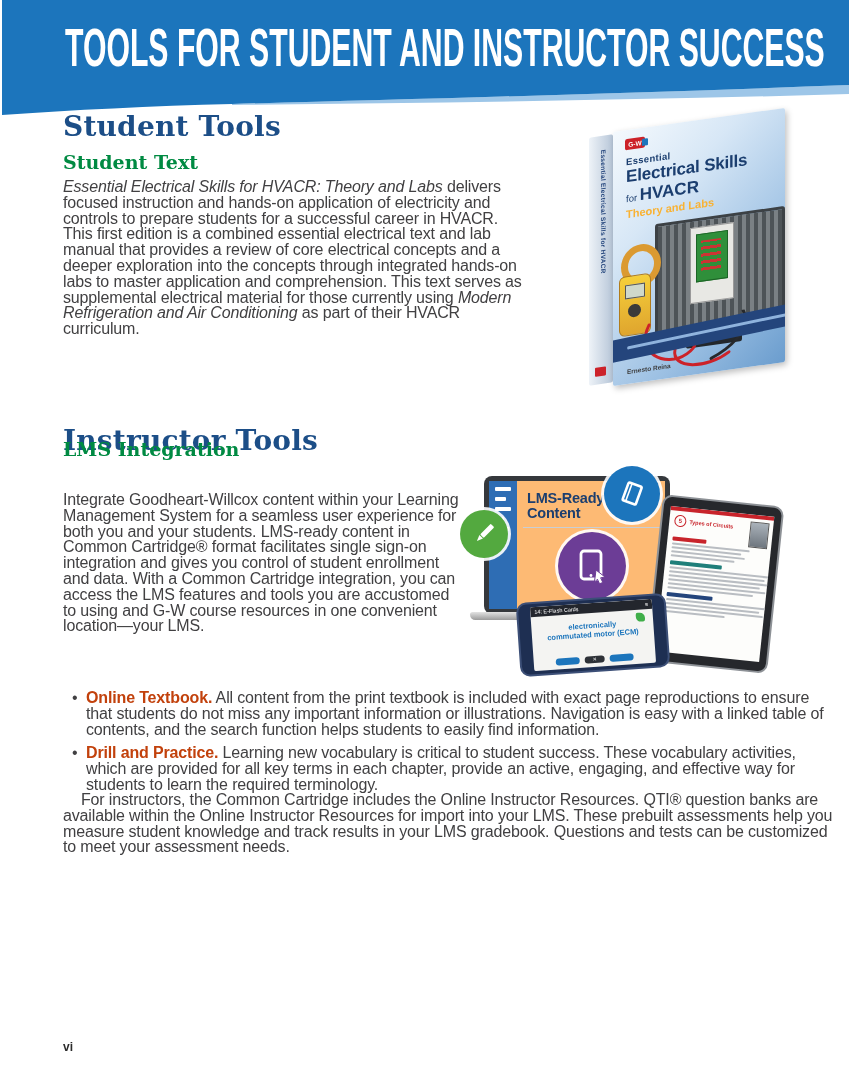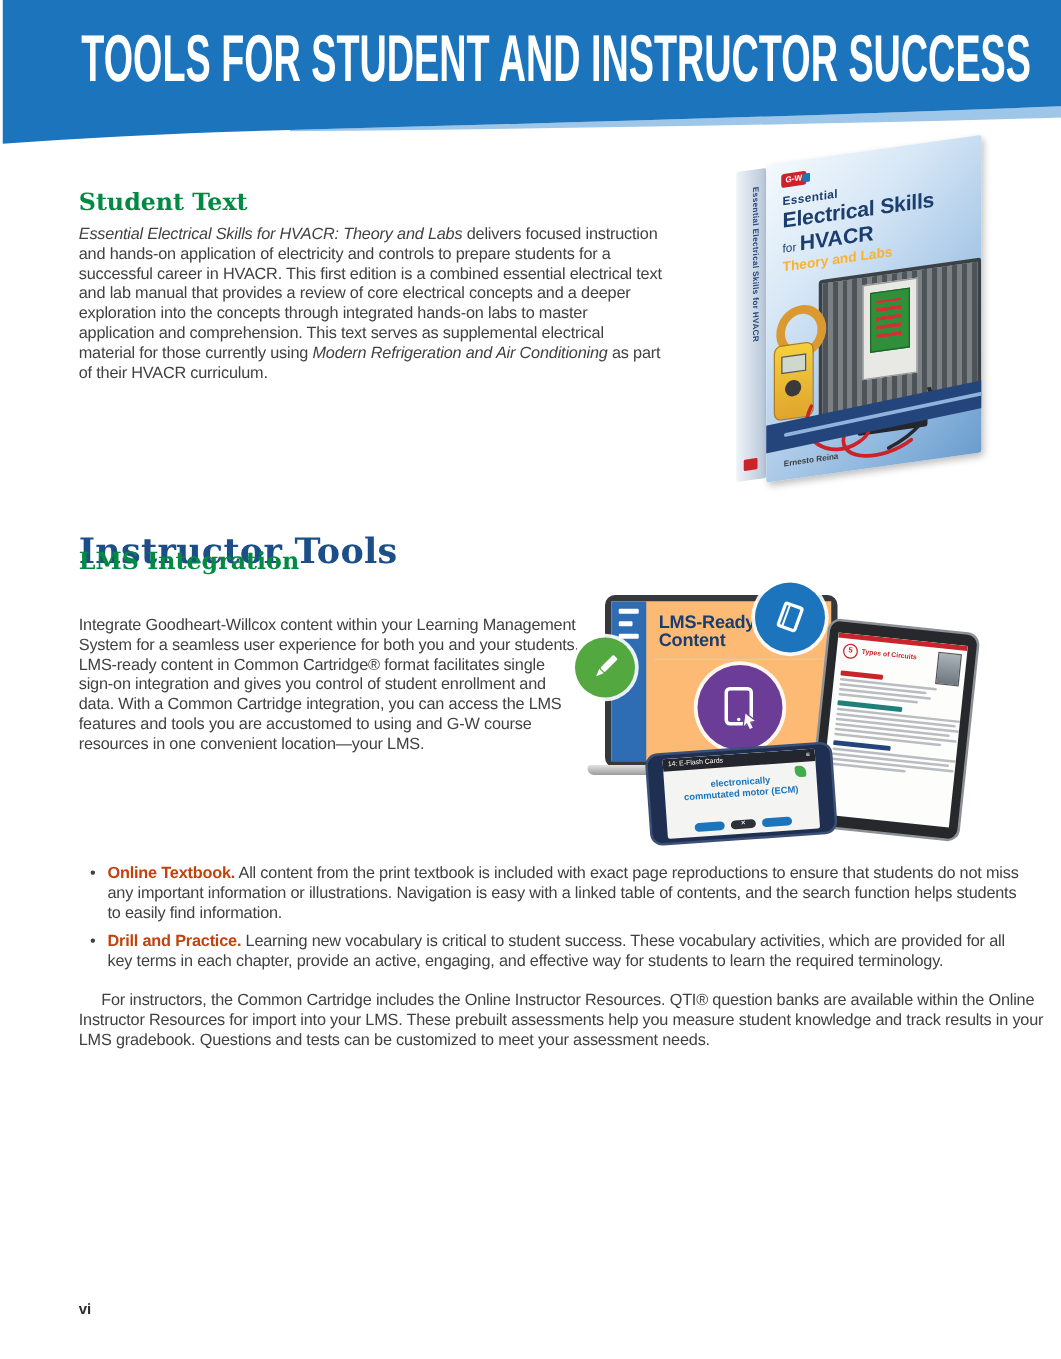--- a/index.html
+++ b/index.html
@@ -12,21 +12,21 @@
     color:#ffffff;font-weight:700;font-size:53px;letter-spacing:0px;
     transform:scaleX(0.57);transform-origin:0 50%;white-space:nowrap;}
 
   
   .h-main{position:absolute;left:63px;font-family:"DejaVu Serif","Liberation Serif",serif;
     font-weight:700;font-size:28px;color:#1c4e87;letter-spacing:0.2px;}
   .h-sub{position:absolute;left:63px;font-family:"DejaVu Serif","Liberation Serif",serif;
     font-weight:700;font-size:19px;color:#008a42;}
 
   
-  .body-text{font-size:13px;line-height:15.8px;letter-spacing:-0.15px;color:#414042;}
+  .body-text{font-size:16px;line-height:15.8px;letter-spacing:-0.15px;color:#414042;}
   .body-text p{margin:0;}
   .indent{text-indent:18px;}
   .stu-para{position:absolute;left:63px;top:179px;width:468px;}
   .ins-paras{position:absolute;left:63px;top:492px;width:402px;}
   .bullets{position:absolute;left:63px;top:690px;width:762px;margin:0;padding:0;list-style:none;}
   .bullets li{position:relative;padding-left:23px;margin:0 0 8px 0;}
   .bullets li .dot{position:absolute;left:9px;top:0;}
   .bullets b{color:#c2410c;}
   .bot-paras{position:absolute;left:63px;top:792px;width:774px;}
   .pagenum{position:absolute;left:63px;top:1040px;font-size:12px;font-weight:700;color:#2b2b2b;}
@@ -121,20 +121,21 @@
 <div id="page">
 
   <div class="banner">
     <svg width="849" height="130" viewBox="0 0 849 130">
       <path d="M230,104 C420,99 640,93 849,85 L849,94 C640,100 430,103 230,105 Z" fill="#9dc6e8"></path>
       <path d="M0,0 H849 V85 C640,93 420,99 230,104 C150,106 70,110 0,115 Z" fill="#1c75bc"></path>
     </svg>
     <div class="banner-title">TOOLS FOR STUDENT AND INSTRUCTOR SUCCESS</div>
   </div>
 
+  <div class="h-main" style="top:110px;">Student Tools</div>
   <div class="h-sub" style="top:151px;">Student Text</div>
 
   <div class="stu-para body-text">
     <p>
       <i>Essential Electrical Skills for HVACR: Theory and Labs</i><span> delivers focused instruction and hands-on application of electricity and controls to prepare students for a successful career in HVACR. This first edition is a combined essential electrical text and lab manual that provides a review of core electrical concepts and a deeper exploration into the concepts through integrated hands-on labs to master application and comprehension. This text serves as supplemental electrical material for those currently using </span><i>Modern Refrigeration and Air Conditioning</i><span> as part of their HVACR curriculum.</span>
     </p>
   </div>
 
   <div class="book">
     <div class="spine">

